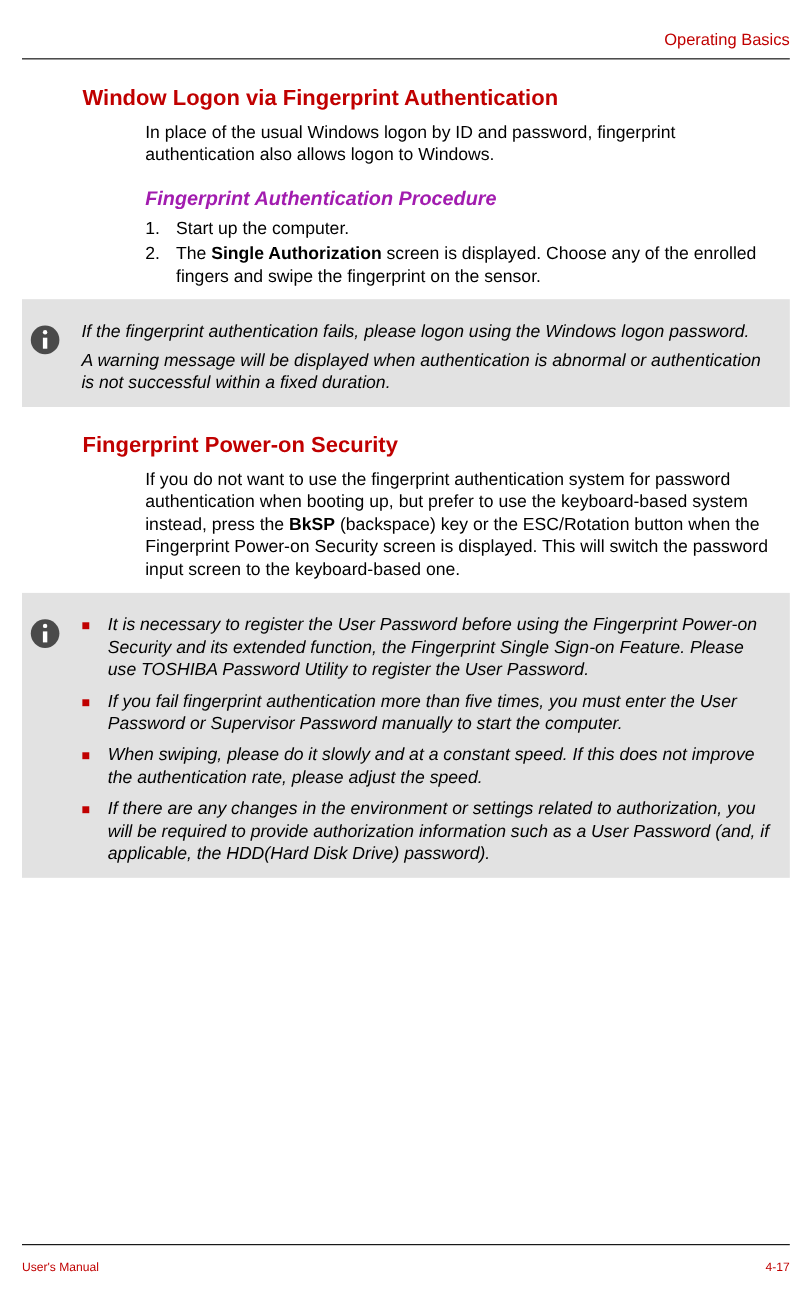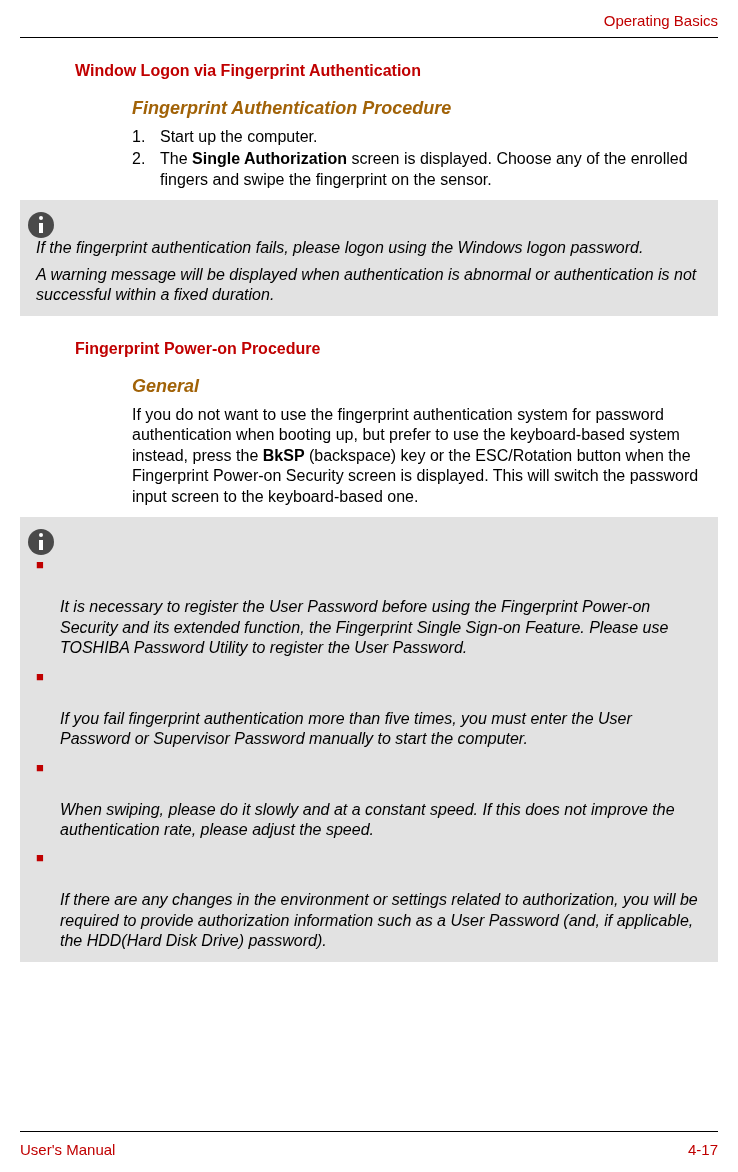--- a/index.html
+++ b/index.html
@@ -12,44 +12,44 @@
       height: 1172px;
       background: #ffffff;
       font-family: Arial, Helvetica, sans-serif;
       position: relative;
       padding: 0;
     }
     .page-header {
       text-align: right;
       color: #c00000;
       font-size: 15px;
-      padding: 12px 20px 8px 20px;
+      padding: 28px 20px 8px 20px;
     }
     .header-rule {
       border: none;
       border-top: 1.5px solid #000;
       margin: 0 20px 0 20px;
     }
     .content {
       padding: 0 20px 0 20px;
     }
     .h1 {
       color: #c00000;
       font-weight: bold;
-      font-size: 16px;
+      font-size: 20px;
       margin: 24px 0 10px 55px;
     }
     .para {
       font-size: 16px;
       line-height: 1.28;
       margin: 0 0 6px 112px;
       color: #000;
     }
     .h2 {
-      color: #a16207;
+      color: #a21caf;
       font-weight: bold;
       font-style: italic;
       font-size: 18px;
       margin: 18px 0 8px 112px;
     }
     .ol {
       margin: 0 0 6px 112px;
       padding-left: 0;
     }
     .ol-item {
@@ -64,22 +64,21 @@
     .ol-text {
       flex: 1;
     }
     .bold {
       font-weight: bold;
     }
     .note-box-full {
       background: #e2e2e2;
       margin: 10px 0 0 0;
       display: flex;
-      padding: 8px 12px 10px 8px;
-      flex-direction: column;
+      padding: 20px 12px 10px 8px;
     }
     .info-icon-wrap {
       min-width: 38px;
       display: flex;
       align-items: flex-start;
       padding-top: 4px;
     }
     .info-icon {
       width: 26px;
       height: 26px;
@@ -134,51 +133,51 @@
     }
     .bullet-marker {
       min-width: 24px;
       color: #c00000;
       font-style: normal;
       font-size: 13px;
       line-height: 1.5;
     }
     .bullet-text {
       flex: 1;
-      margin-top: 42px;
     }
     .footer-rule {
       border: none;
       border-top: 1.5px solid #000;
       margin: 0 20px 0 20px;
       position: absolute;
       bottom: 40px;
       left: 0;
       right: 0;
     }
     .page-footer {
       position: absolute;
       bottom: 14px;
       left: 20px;
       right: 20px;
       display: flex;
       justify-content: space-between;
       color: #c00000;
-      font-size: 15px;
+      font-size: 11px;
     }
   </style>
 </head>
 <body>
 
 <div class="page-header">Operating Basics</div>
 <hr class="header-rule">
 
 <div class="content">
 
   <div class="h1">Window Logon via Fingerprint Authentication</div>
+  <div class="para">In place of the usual Windows logon by ID and password, fingerprint authentication also allows logon to Windows.</div>
 
   <div class="h2">Fingerprint Authentication Procedure</div>
 
   <div class="ol">
     <div class="ol-item">
       <span class="ol-num">1.</span>
       <span class="ol-text">Start up the computer.</span>
     </div>
     <div class="ol-item">
       <span class="ol-num">2.</span>
@@ -191,23 +190,22 @@
   <div class="note-box-full">
     <div class="info-icon-wrap">
       <div class="info-icon"></div>
     </div>
     <div class="note-content">
       <p>If the fingerprint authentication fails, please logon using the Windows logon password.</p>
       <p>A warning message will be displayed when authentication is abnormal or authentication is not successful within a fixed duration.</p>
     </div>
   </div>
 
-  <div class="h1">Fingerprint Power-on Procedure</div>
-
-  <div class="h2">General</div>
+  <div class="h1">Fingerprint Power-on Security</div>
+
   <div class="para">
     <span>If you do not want to use the fingerprint authentication system for password authentication when booting up, but prefer to use the keyboard-based system instead, press the </span><span class="bold">BkSP</span><span> (backspace) key or the ESC/Rotation button when the Fingerprint Power-on Security screen is displayed. This will switch the password input screen to the keyboard-based one.</span>
   </div>
 
   <div class="note-box-full">
     <div class="info-icon-wrap">
       <div class="info-icon"></div>
     </div>
     <div class="note-content">
       <ul class="bullet-list">

